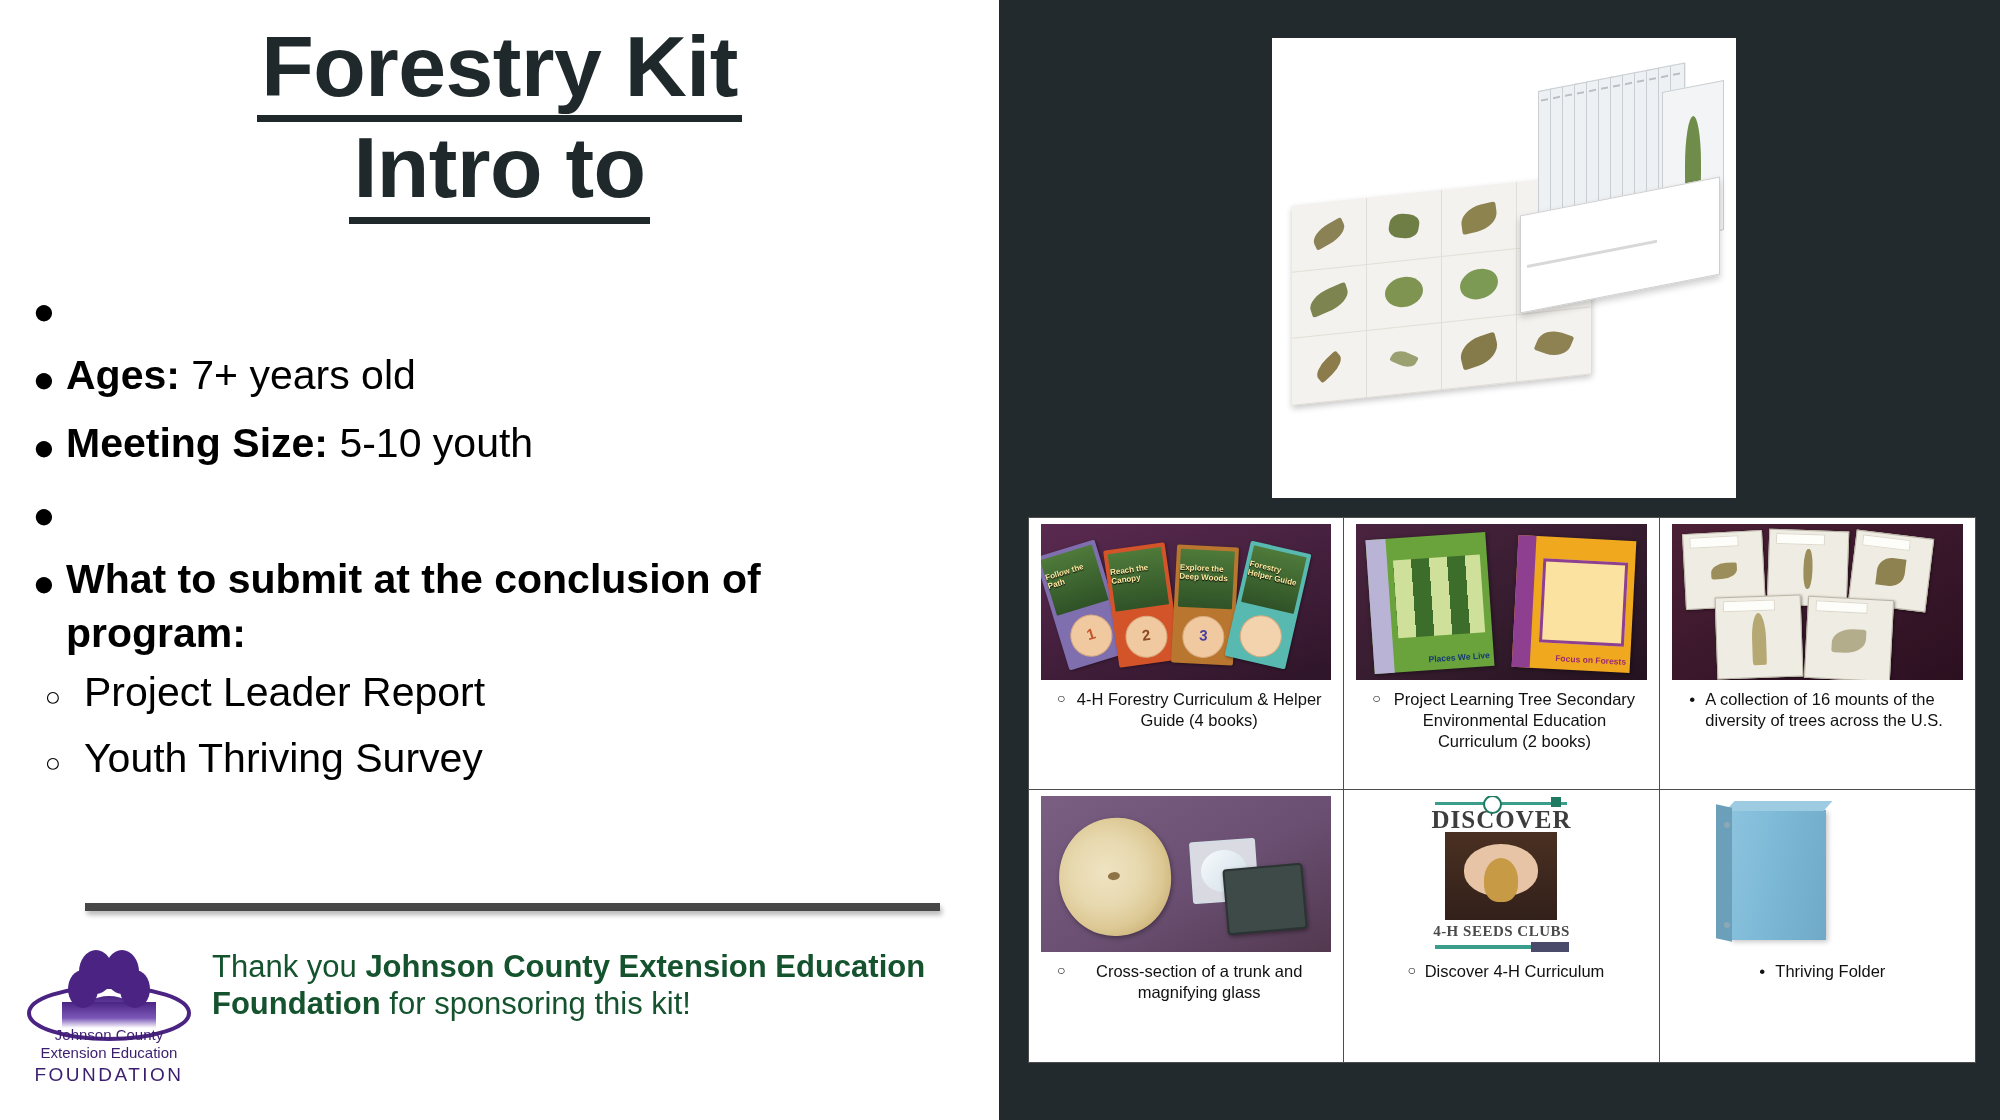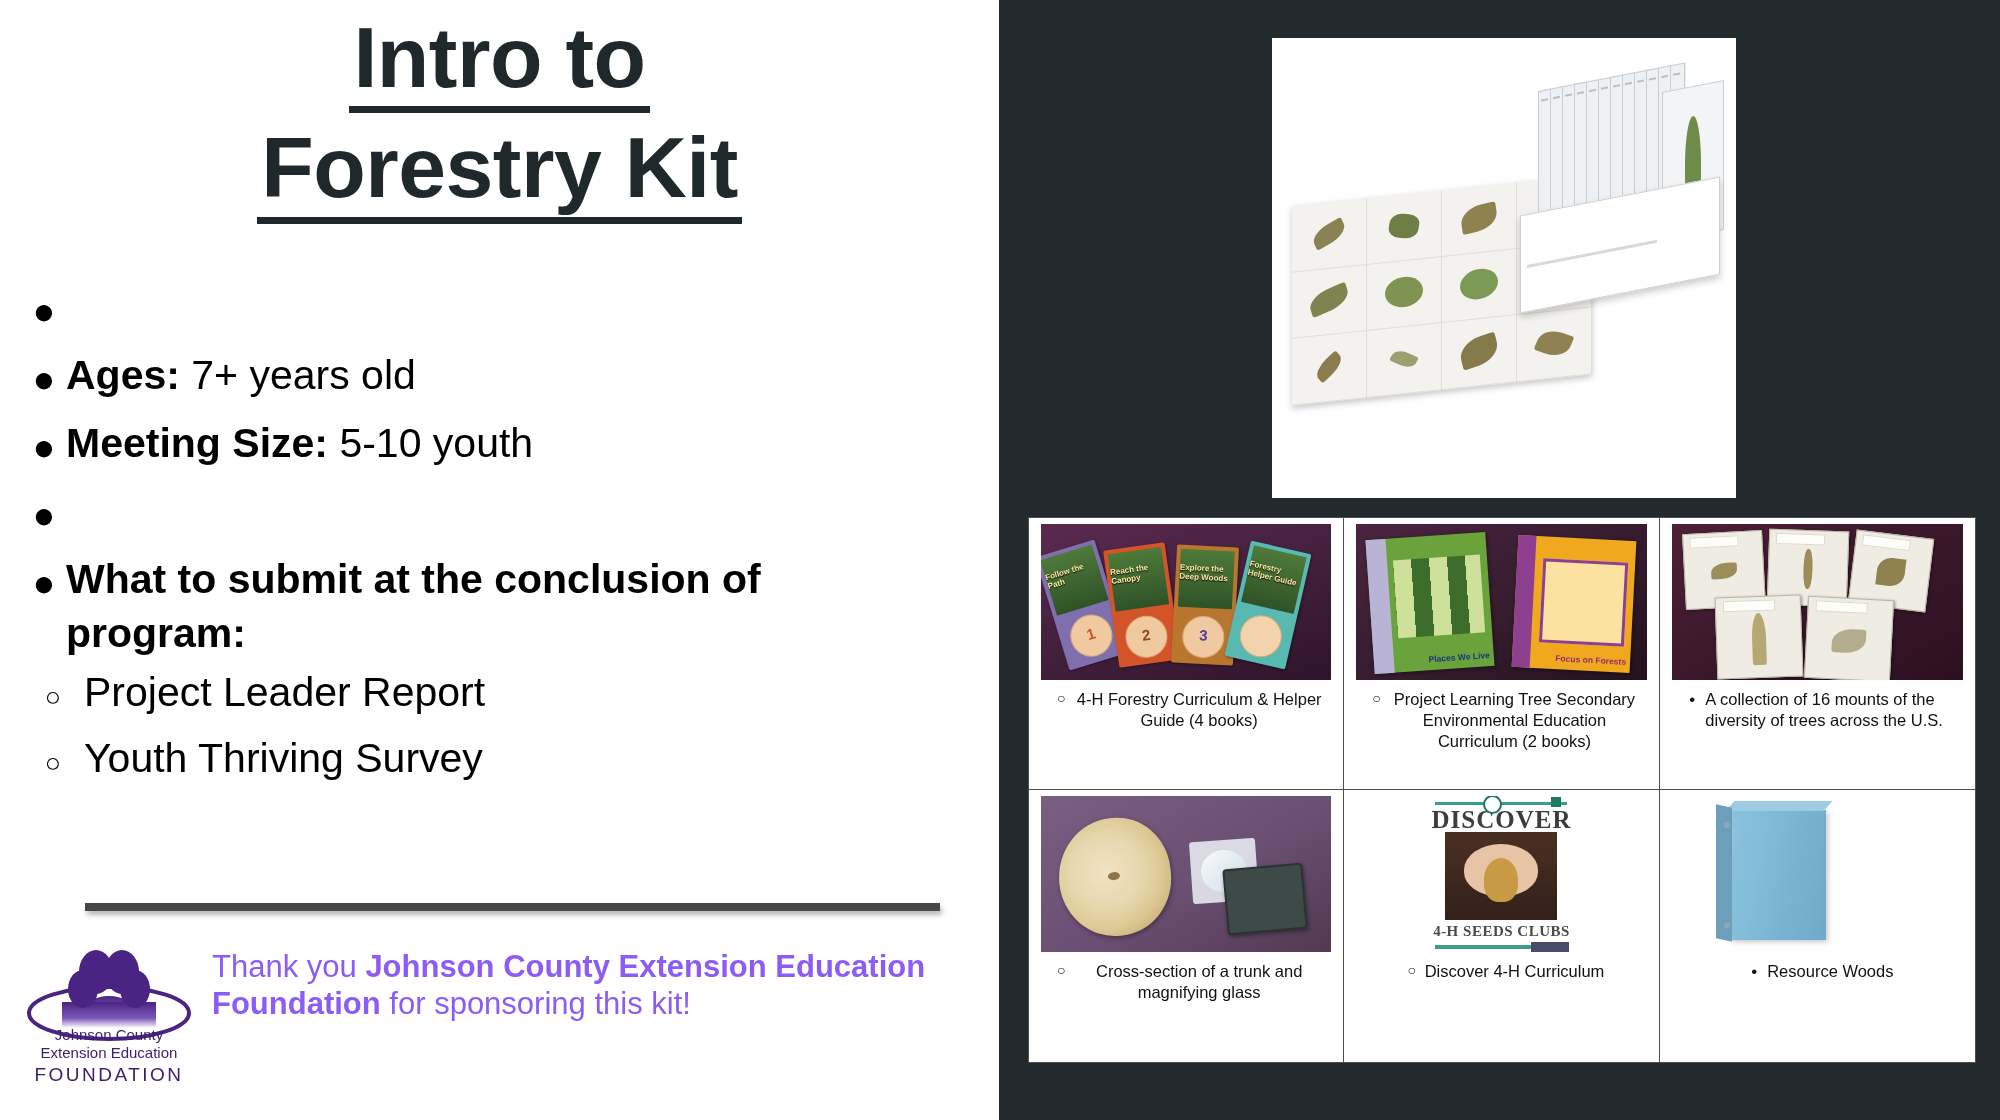--- a/index.html
+++ b/index.html
@@ -44,21 +44,21 @@
   .divider{
     position:absolute;left:85px;top:903px;width:855px;height:8px;
     background:#474747;box-shadow:2px 4px 5px rgba(0,0,0,.28);
   }
 
   
   .footer{position:absolute;left:20px;top:940px;width:960px;display:flex;align-items:flex-start;}
   .logo{position:relative;width:178px;height:160px;flex:0 0 auto;}
   .logo svg{display:block;}
   .thanks{
-    margin-left:14px;flex:1 1 auto;color:#8b5cf6;
+    margin-left:14px;flex:1 1 auto;color:#14532d;
     font-size:31px;line-height:1.2;font-family:"Liberation Sans",sans-serif;
     max-width:760px;padding-top:8px;
   }
   .thanks b{font-weight:bold;}
 
   
   .right-pane{position:absolute;left:999px;top:0;width:1001px;height:1120px;background:#222a2d;}
 
   .hero-card{
     position:absolute;left:273px;top:38px;width:464px;height:460px;background:#ffffff;
@@ -203,22 +203,22 @@
   .binder .top{position:absolute;left:0;top:-9px;width:98px;height:10px;background:#9ccbe2;transform:skewX(-42deg);}
 </style>
 </head>
 <body>
 
 <div class="slide">
 
   <div class="left-pane">
 
     <div class="title">
+      <div><span class="tline tline2">Forestry Kit</span></div>
       <div><span class="tline">Intro to</span></div>
-      <div><span class="tline tline2">Forestry Kit</span></div>
     </div>
 
     <div class="bullets">
 
       <div class="b-item">
         <span class="b-dot">●</span>
       </div>
 
       <div class="b-item">
         <span class="b-dot">●</span>
@@ -473,19 +473,19 @@
           <span class="bind-wrap"></span>
           <span class="binder">
             <span class="top"></span>
               <span class="spine"></span>
               <span class="ring1"></span>
               <span class="ring2"></span>
           </span>
         </div>
         <div class="cell-cap">
           <span class="cap-dot filled">•</span>
-          <span class="cap-txt">Resource Woods</span>
+          <span class="cap-txt">Thriving Folder</span>
         </div>
       </div>
 
     </div>
   </div>
 </div>
 
 </body></html>

